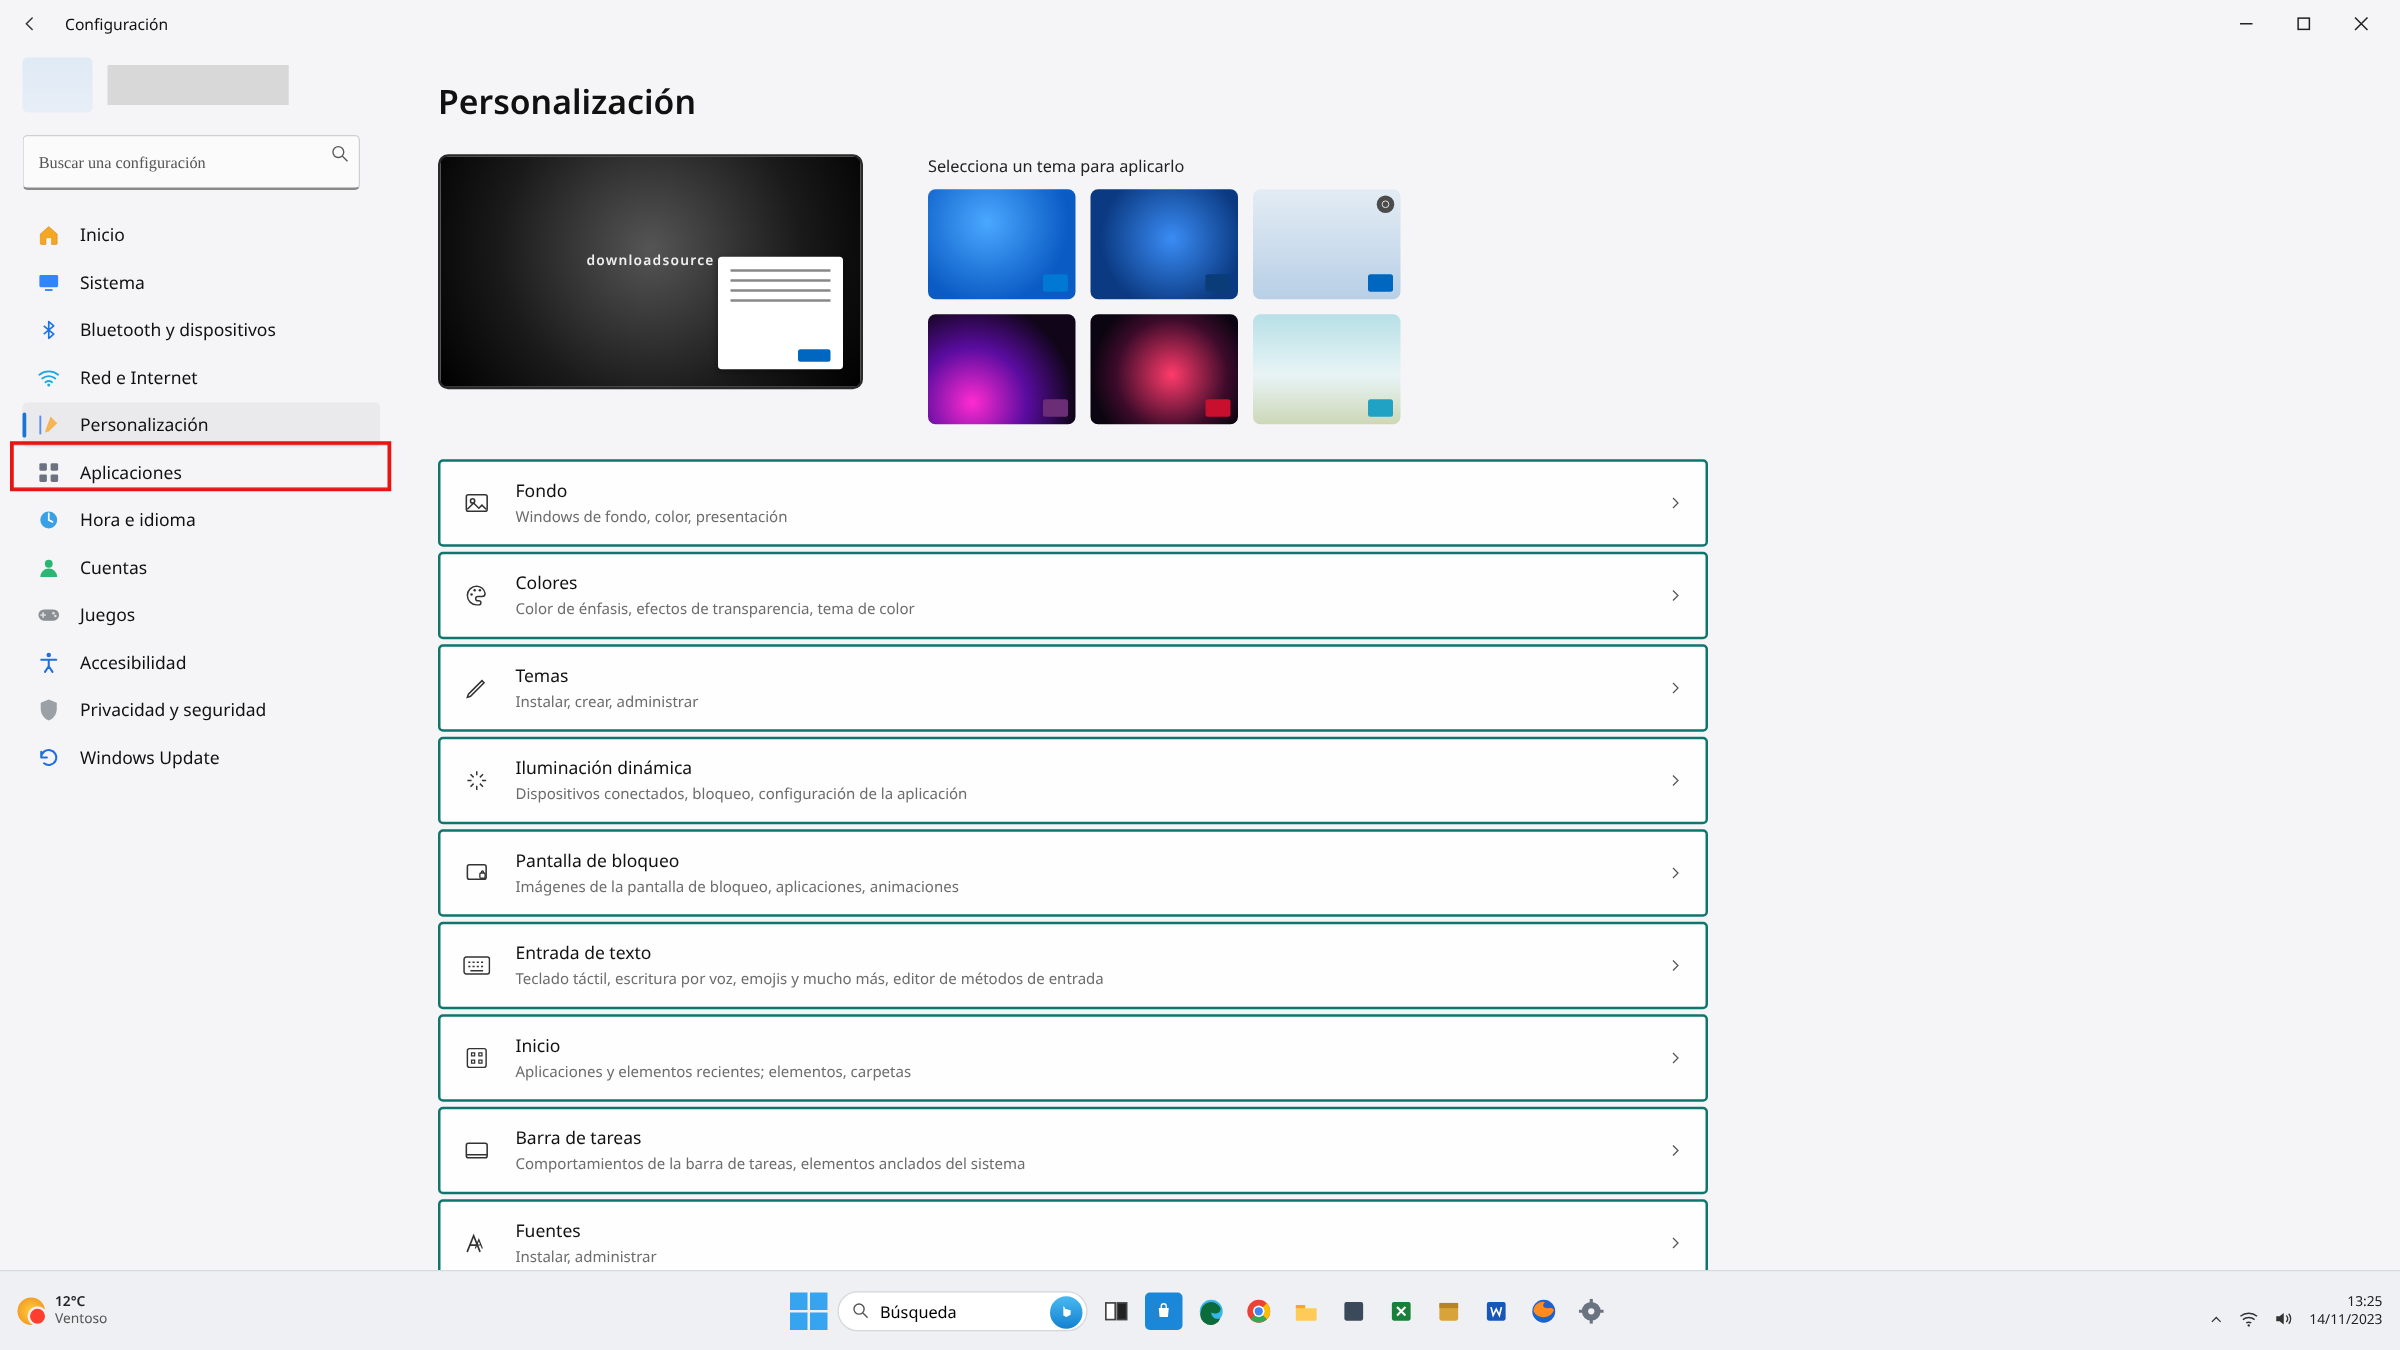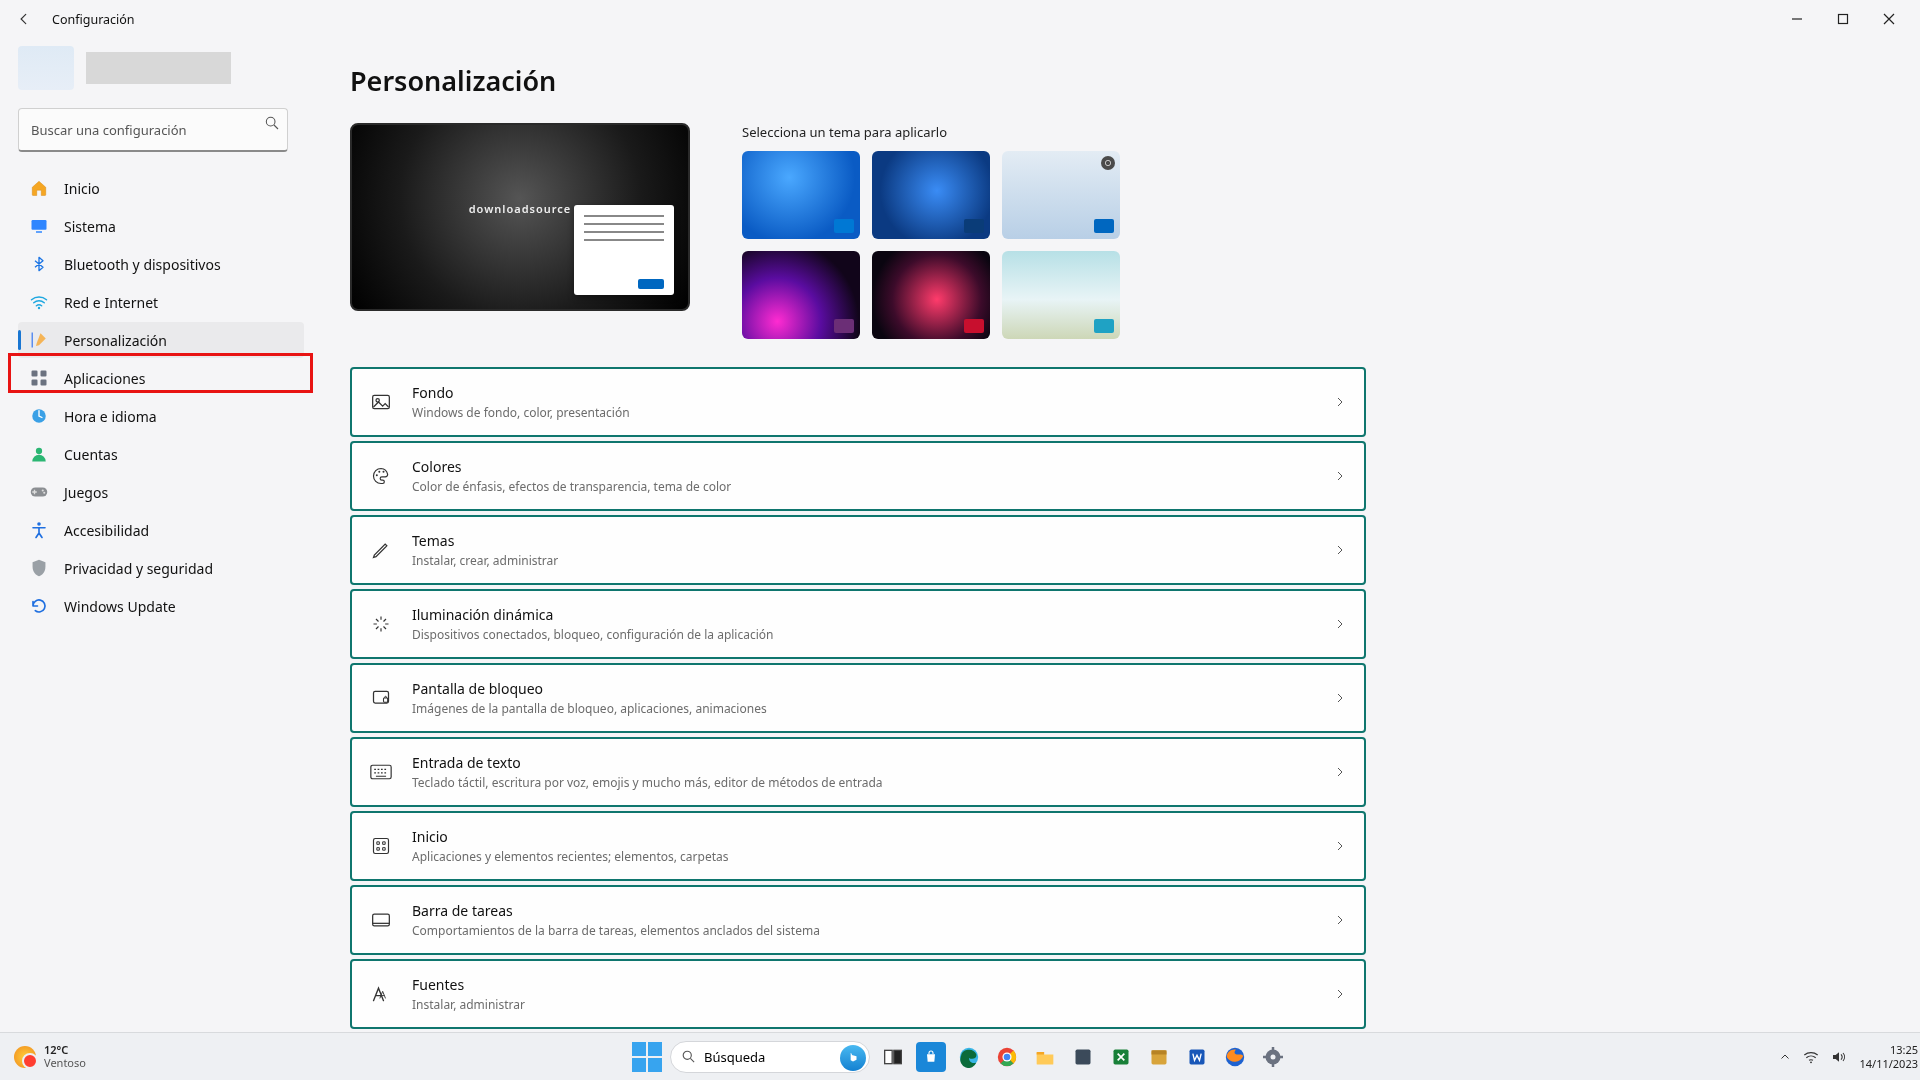--- a/index.html
+++ b/index.html
@@ -13,21 +13,21 @@
 
 .app { display:flex; height: calc(100% - 48px); }
 
 
 .sidebar { width: 310px; padding: 8px 6px 0 18px; }
 .profile { display:flex; align-items:center; gap:12px; margin-bottom:18px; }
 .profile .avatar { width:56px; height:44px; border-radius:4px; background:linear-gradient(#dfeaf5,#e7eef7); }
 .profile .name { width:145px; height:32px; background:#d8d8d8; }
 
 .searchwrap { position:relative; width:270px; margin-bottom:18px; }
-.searchwrap input { width:100%; height:44px; border:1px solid #d0d0d0; border-bottom:2px solid #8a8a8a; border-radius:4px; padding:0 34px 0 12px; font-size:13px; background:#fbfbfb; color:#7f1d1d; }
+.searchwrap input { width:100%; height:44px; border:1px solid #d0d0d0; border-bottom:2px solid #8a8a8a; border-radius:4px; padding:0 34px 0 12px; font-size:13px; background:#fbfbfb; color:#7f1d1d;font-family:Liberation Serif, serif; }
 .searchwrap input::placeholder { color:#555; }
 .searchwrap .sico { position:absolute; right:8px; top:7px; }
 
 .nav { display:flex; flex-direction:column; gap:2px; }
 .nav-item { display:flex; align-items:center; gap:16px; height:36px; padding:0 12px; border-radius:4px; cursor:pointer; font-size:14px; color:#111; }
 .nav-item .ico { width:18px; height:18px; display:flex; align-items:center; justify-content:center; }
 .nav-item.active { background:#eaeaec; position:relative; }
 .nav-item.active::before { content:""; position:absolute; left:0; top:8px; bottom:8px; width:3px; background:#1976d2; border-radius:2px; }
 
 
@@ -59,32 +59,32 @@
 .t6{background:linear-gradient(#b7e0e6 0%,#e8f4f6 55%,#cdd7b7 100%);} .t6 .swatch{background:#1fa2c4;}
 
 .settings-list { display:flex; flex-direction:column; gap:4px; width:1016px; }
 .row { display:flex; align-items:center; gap:20px; padding:14px 18px; background:#fefefe; border:2px solid #0f766e; border-radius:4px; cursor:pointer; }
 .row .rico { width:22px; height:22px; display:flex; align-items:center; justify-content:center; color:#333; }
 .row .rtitle { font-size:14px; color:#111; }
 .row .rdesc { font-size:12px; color:#6c6c6c; margin-top:2px; }
 .row .chev { margin-left:auto; color:#555; }
 
 
-.taskbar { position:fixed; left:0; right:0; bottom:0; height:48px; background:#eef0f3; border-top:1px solid #d8dadd; display:flex; align-items:center; }
+.taskbar { position:fixed; left:0; right:0; bottom:0; height:64px; background:#eef0f3; border-top:1px solid #d8dadd; display:flex; align-items:center; }
 .taskbar .weather { display:flex; align-items:center; gap:8px; padding-left:14px; font-size:11px; line-height:1.15; color:#222; }
 .taskbar .weather .wico{ width:22px; height:22px; background:radial-gradient(circle,#ffce3a,#f08b1e); border-radius:50%; position:relative; }
 .taskbar .weather .wico::after{content:""; position:absolute; right:-2px; bottom:-1px; width:12px; height:12px; background:#ff3e30; border-radius:50%; border:2px solid #eef0f3;}
 .taskbar .center { position:absolute; left:50%; transform:translateX(-50%); display:flex; align-items:center; gap:8px; }
 .taskbar .start { width:30px; height:30px; display:grid; grid-template-columns:1fr 1fr; grid-template-rows:1fr 1fr; gap:2px; }
 .taskbar .start span:nth-child(1){background:#37a4ef;} .taskbar .start span:nth-child(2){background:#37a4ef;}
 .taskbar .start span:nth-child(3){background:#37a4ef;} .taskbar .start span:nth-child(4){background:#37a4ef;}
 .taskbar .searchbar { width:200px; height:32px; background:#fff; border:1px solid #d4d6da; border-radius:16px; display:flex; align-items:center; padding:0 10px; gap:8px; font-size:13px; color:#000000; position:relative;}
 .taskbar .searchbar .bing { width:26px;height:26px;border-radius:50%;background:linear-gradient(#49b9f1,#1481d1); position:absolute; right:3px; top:3px; display:flex;align-items:center;justify-content:center;}
 .taskbar .ticon { width:30px; height:30px; border-radius:4px; display:flex; align-items:center; justify-content:center; font-size:16px; }
-.taskbar .tray { margin-left:auto; display:flex; align-items:center; gap:12px; padding-right:2px; font-size:11px; color:#222; }
+.taskbar .tray { margin-left:auto; display:flex; align-items:flex-end; gap:12px; padding-right:14px; font-size:11px; color:#222; }
 .taskbar .tray .clock{ text-align:right; line-height:1.2; }
 
 svg { display:block; }
 </style>
 </head>
 <body>
 
 <div class="titlebar">
   <div class="back">
     <svg width="14" height="14" viewBox="0 0 24 24">

